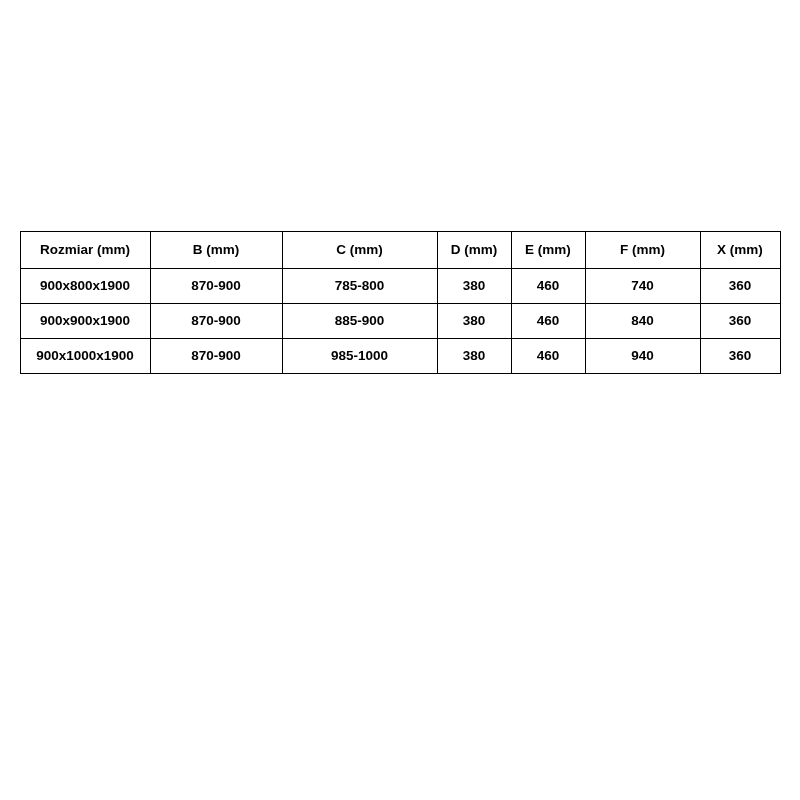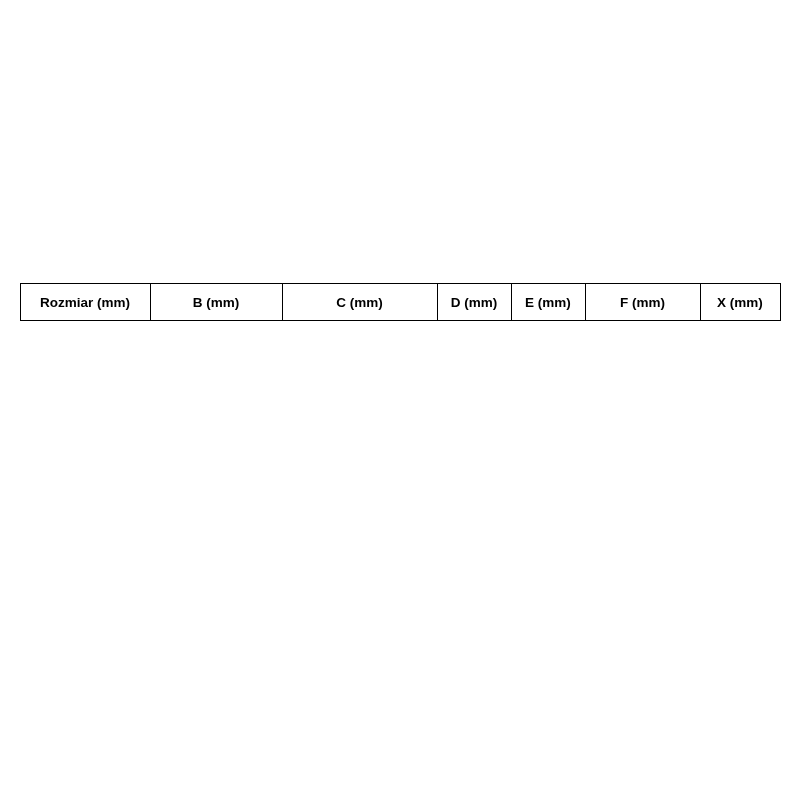--- a/index.html
+++ b/index.html
@@ -72,15 +72,42 @@
         <th>Rozmiar (mm)</th>
         <th>B (mm)</th>
         <th>C (mm)</th>
         <th>D (mm)</th>
         <th>E (mm)</th>
         <th>F (mm)</th>
         <th>X (mm)</th>
       </tr>
     </thead>
     <tbody>
+      <tr>
+        <td>900x800x1900</td>
+        <td>870-900</td>
+        <td>785-800</td>
+        <td>380</td>
+        <td>460</td>
+        <td>740</td>
+        <td>360</td>
+      </tr>
+      <tr>
+        <td>900x900x1900</td>
+        <td>870-900</td>
+        <td>885-900</td>
+        <td>380</td>
+        <td>460</td>
+        <td>840</td>
+        <td>360</td>
+      </tr>
+      <tr>
+        <td>900x1000x1900</td>
+        <td>870-900</td>
+        <td>985-1000</td>
+        <td>380</td>
+        <td>460</td>
+        <td>940</td>
+        <td>360</td>
+      </tr>
     </tbody>
   </table>
 </div>
 
 </body></html>

